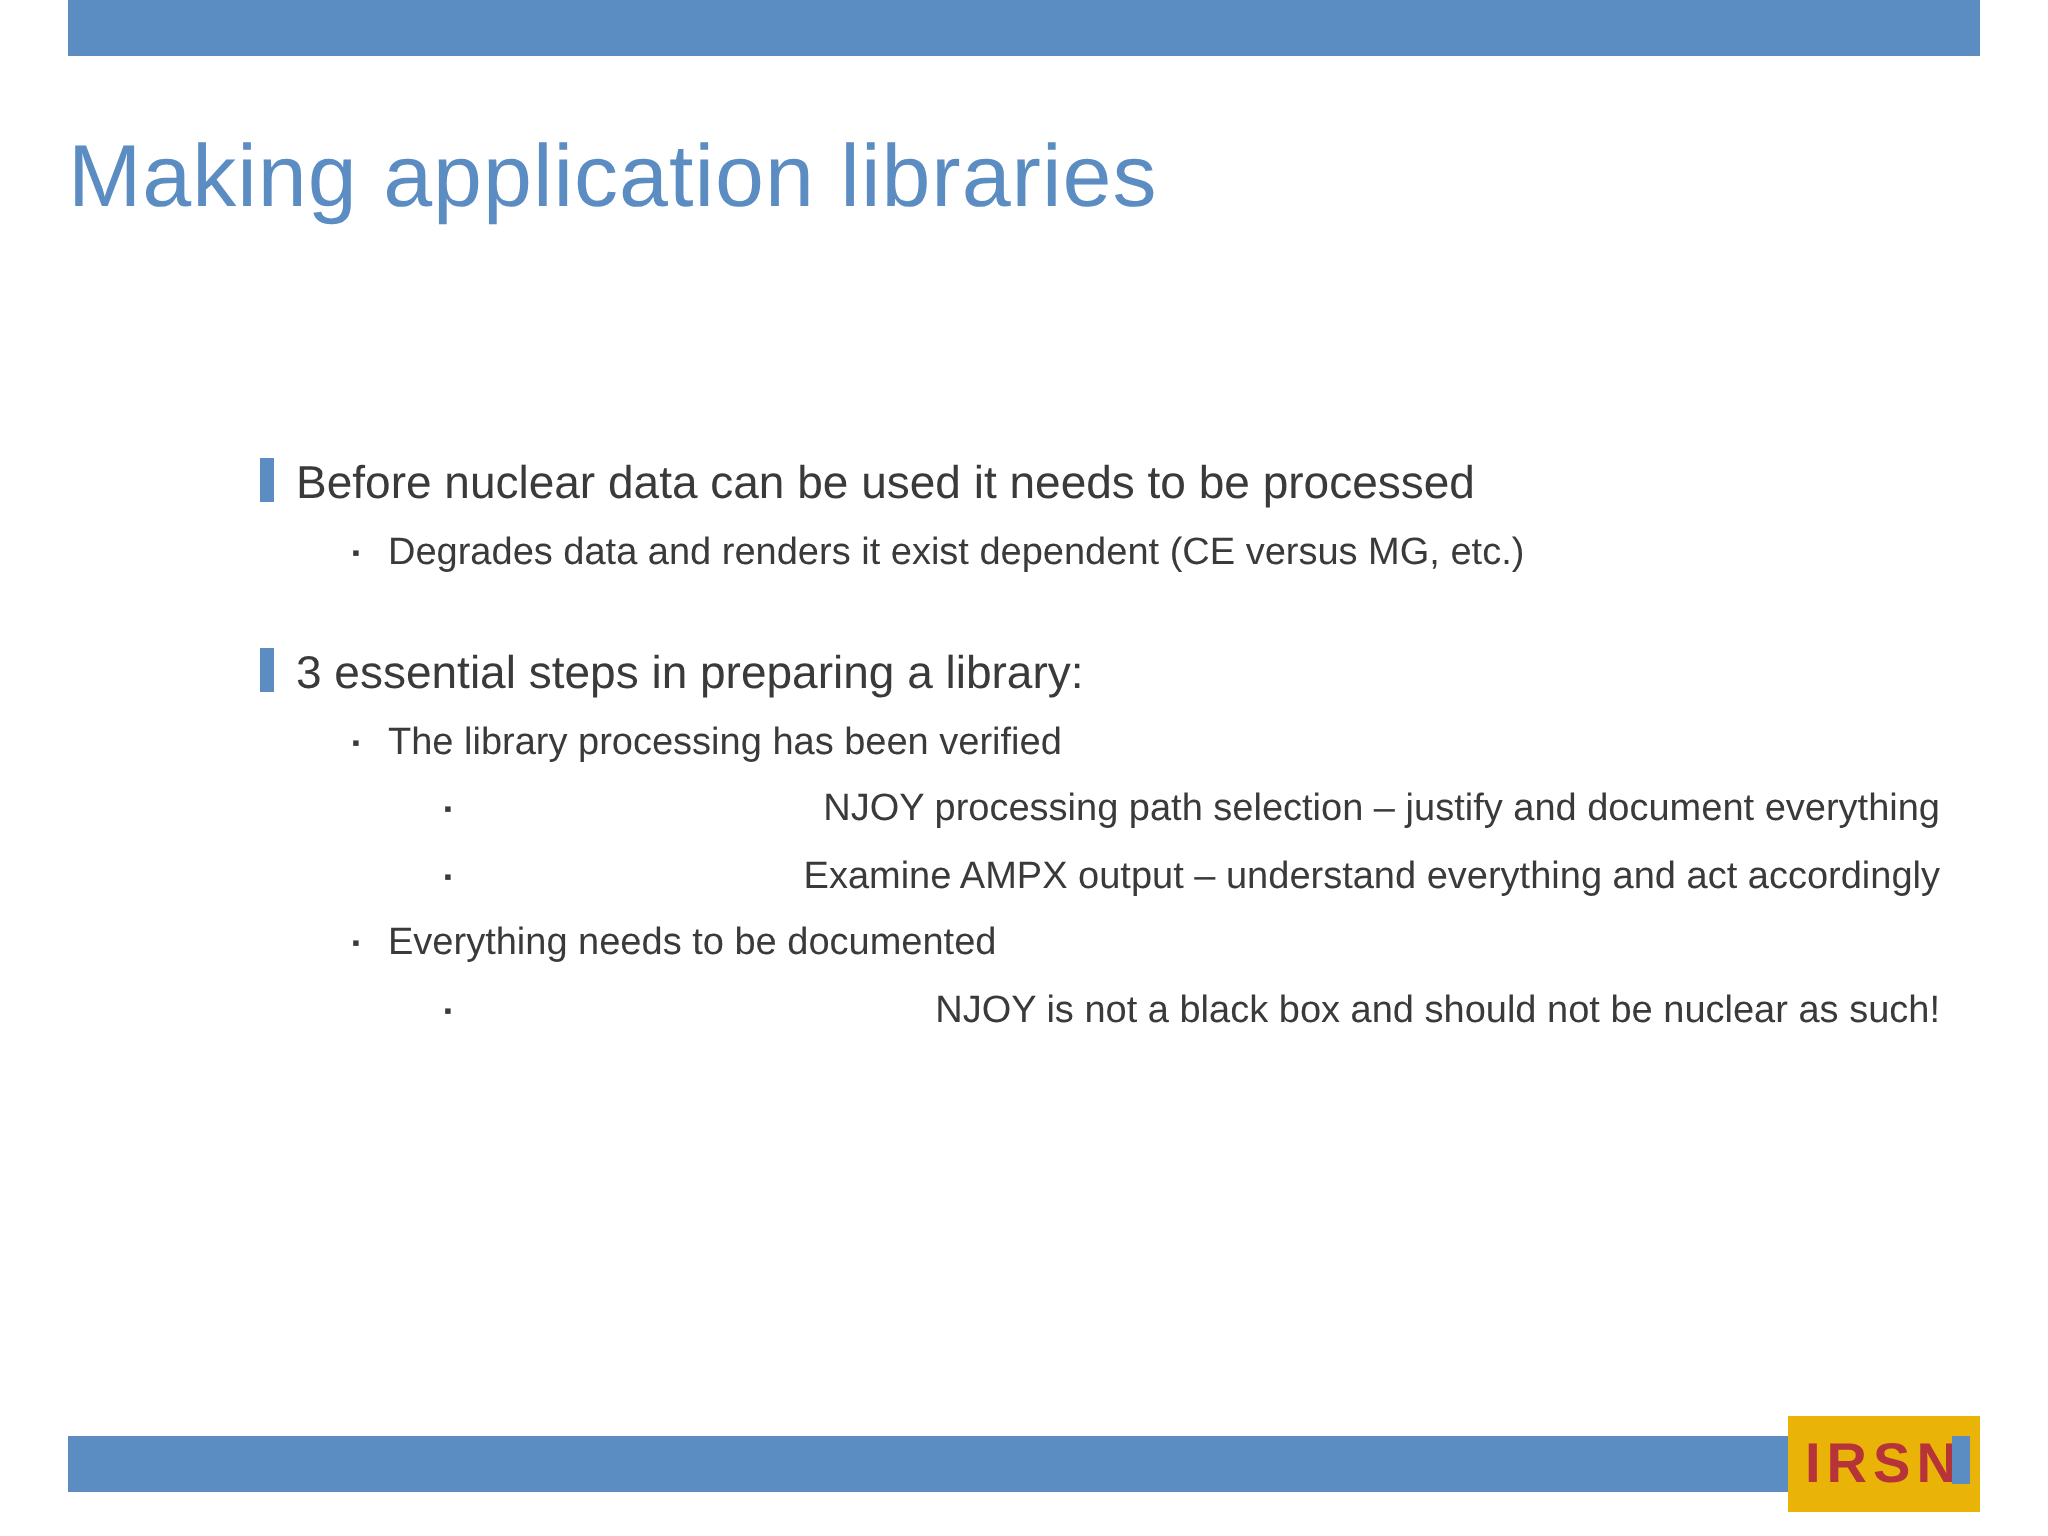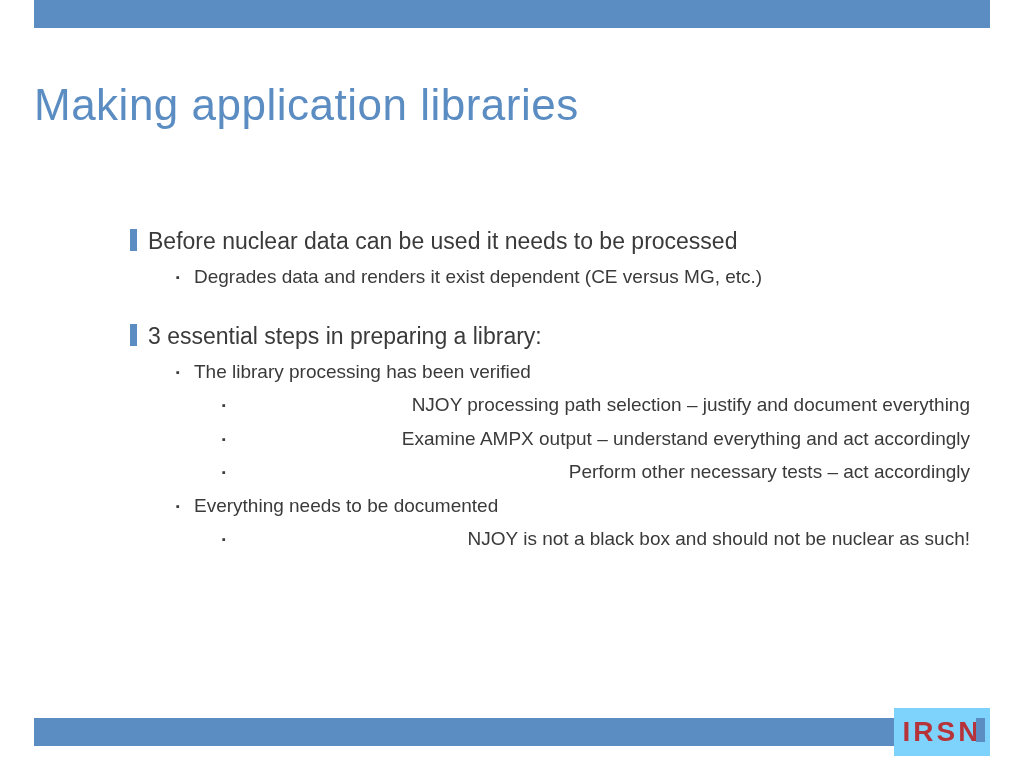--- a/index.html
+++ b/index.html
@@ -14,21 +14,21 @@
   .top-bar {
     position: absolute;
     top: 0;
     left: 34px;
     width: 956px;
     height: 28px;
     background: #5b8cc2;
   }
   .title {
     position: absolute;
-    top: 80px;
+    top: 64px;
     left: 34px;
     font-size: 44px;
     color: #5b8cc2;
     font-weight: 400;
     letter-spacing: 0.5px;
   }
   .content {
     position: absolute;
     top: 226px;
     left: 130px;
@@ -97,21 +97,21 @@
     width: 956px;
     height: 28px;
     background: #5b8cc2;
   }
   .logo {
     position: absolute;
     bottom: 12px;
     right: 34px;
     width: 96px;
     height: 48px;
-    background: #7dd3fc;
+    background: #eab308;
     display: flex;
     align-items: center;
     justify-content: center;
     font-family: Arial, sans-serif;
     font-weight: 800;
     font-size: 28px;
     letter-spacing: 3px;
     color: #b6333a;
   }
   .logo .n {
@@ -139,21 +139,20 @@
 <div class="content">
   <div class="l1">Before nuclear data can be used it needs to be processed</div>
   <div class="l2">Degrades data and renders it exist dependent (CE versus MG, etc.)</div>
 
   <div class="gap"></div>
 
   <div class="l1">3 essential steps in preparing a library:</div>
   <div class="l2">The library processing has been verified</div>
   <div class="l3">NJOY processing path selection – justify and document everything</div>
   <div class="l3">Examine AMPX output – understand everything and act accordingly</div>
-  <div class="l3">Perform other necessary tests – act accordingly</div>
   <div class="l2">Everything needs to be documented</div>
   <div class="l3">NJOY is not a black box and should not be nuclear as such!</div>
 </div>
 
 <div class="bottom-bar"></div>
 <div class="logo">
   <span>IRS</span>
     <span class="n">N</span>
 </div>
 

